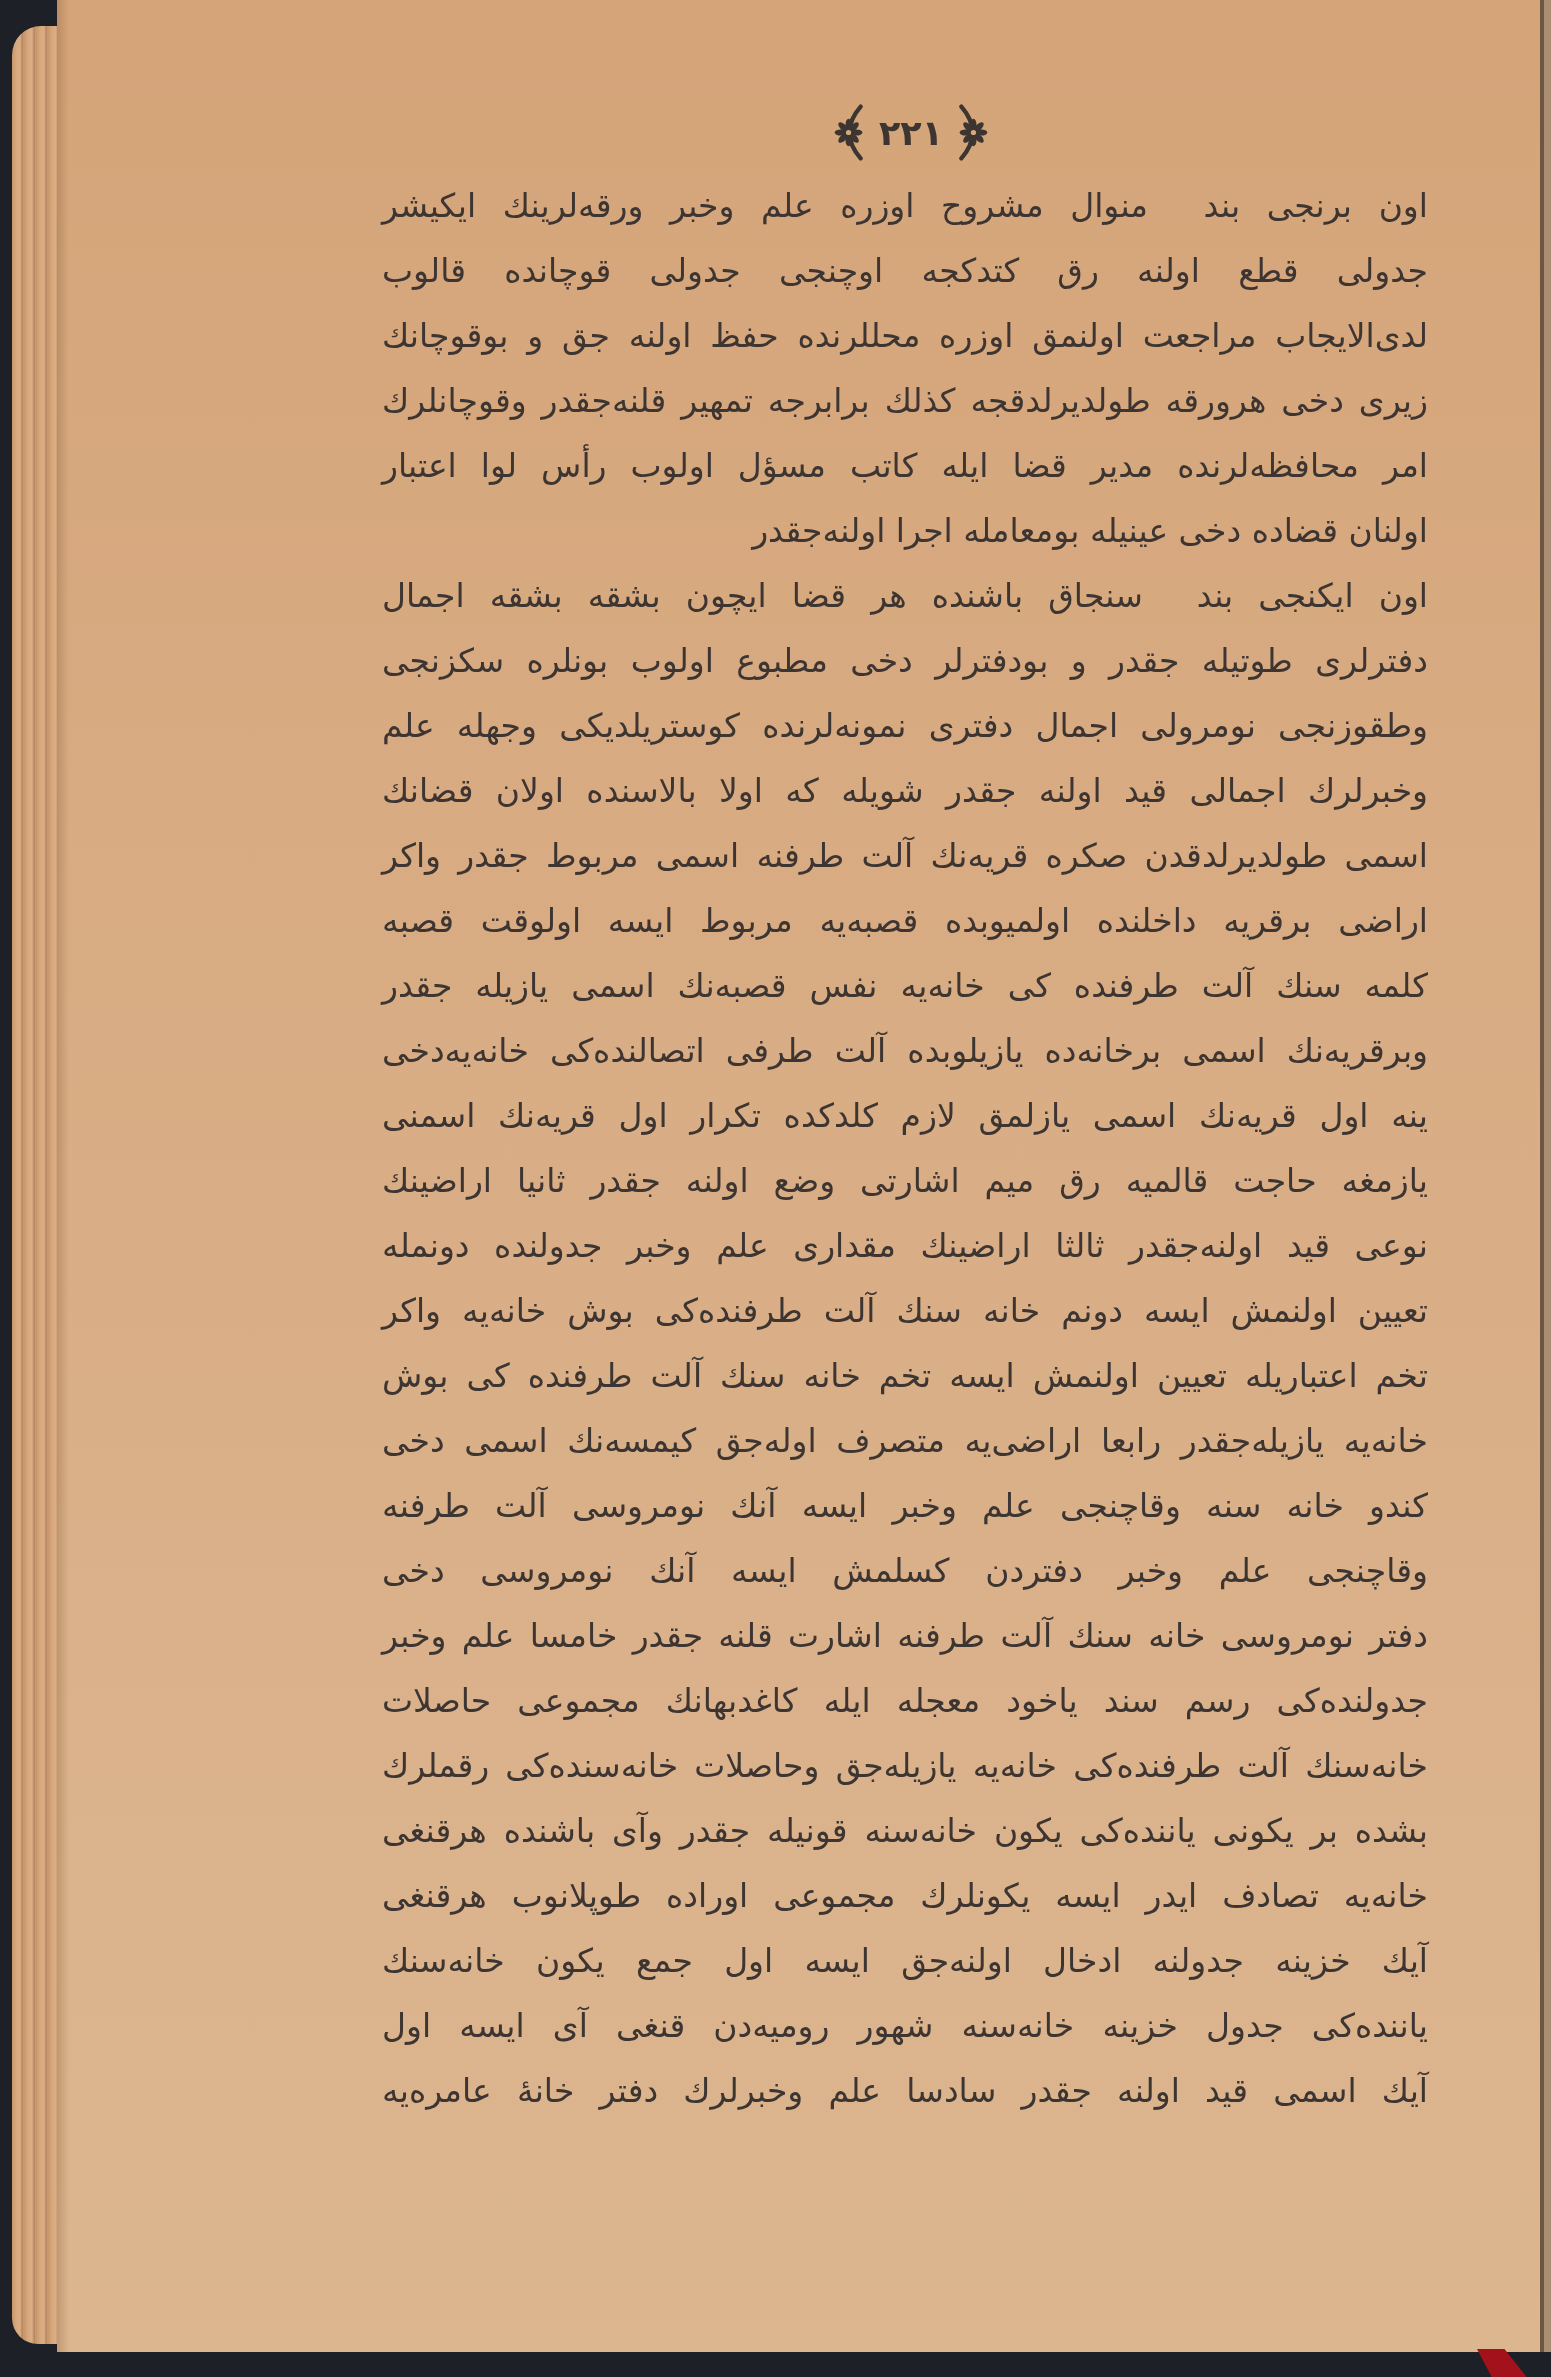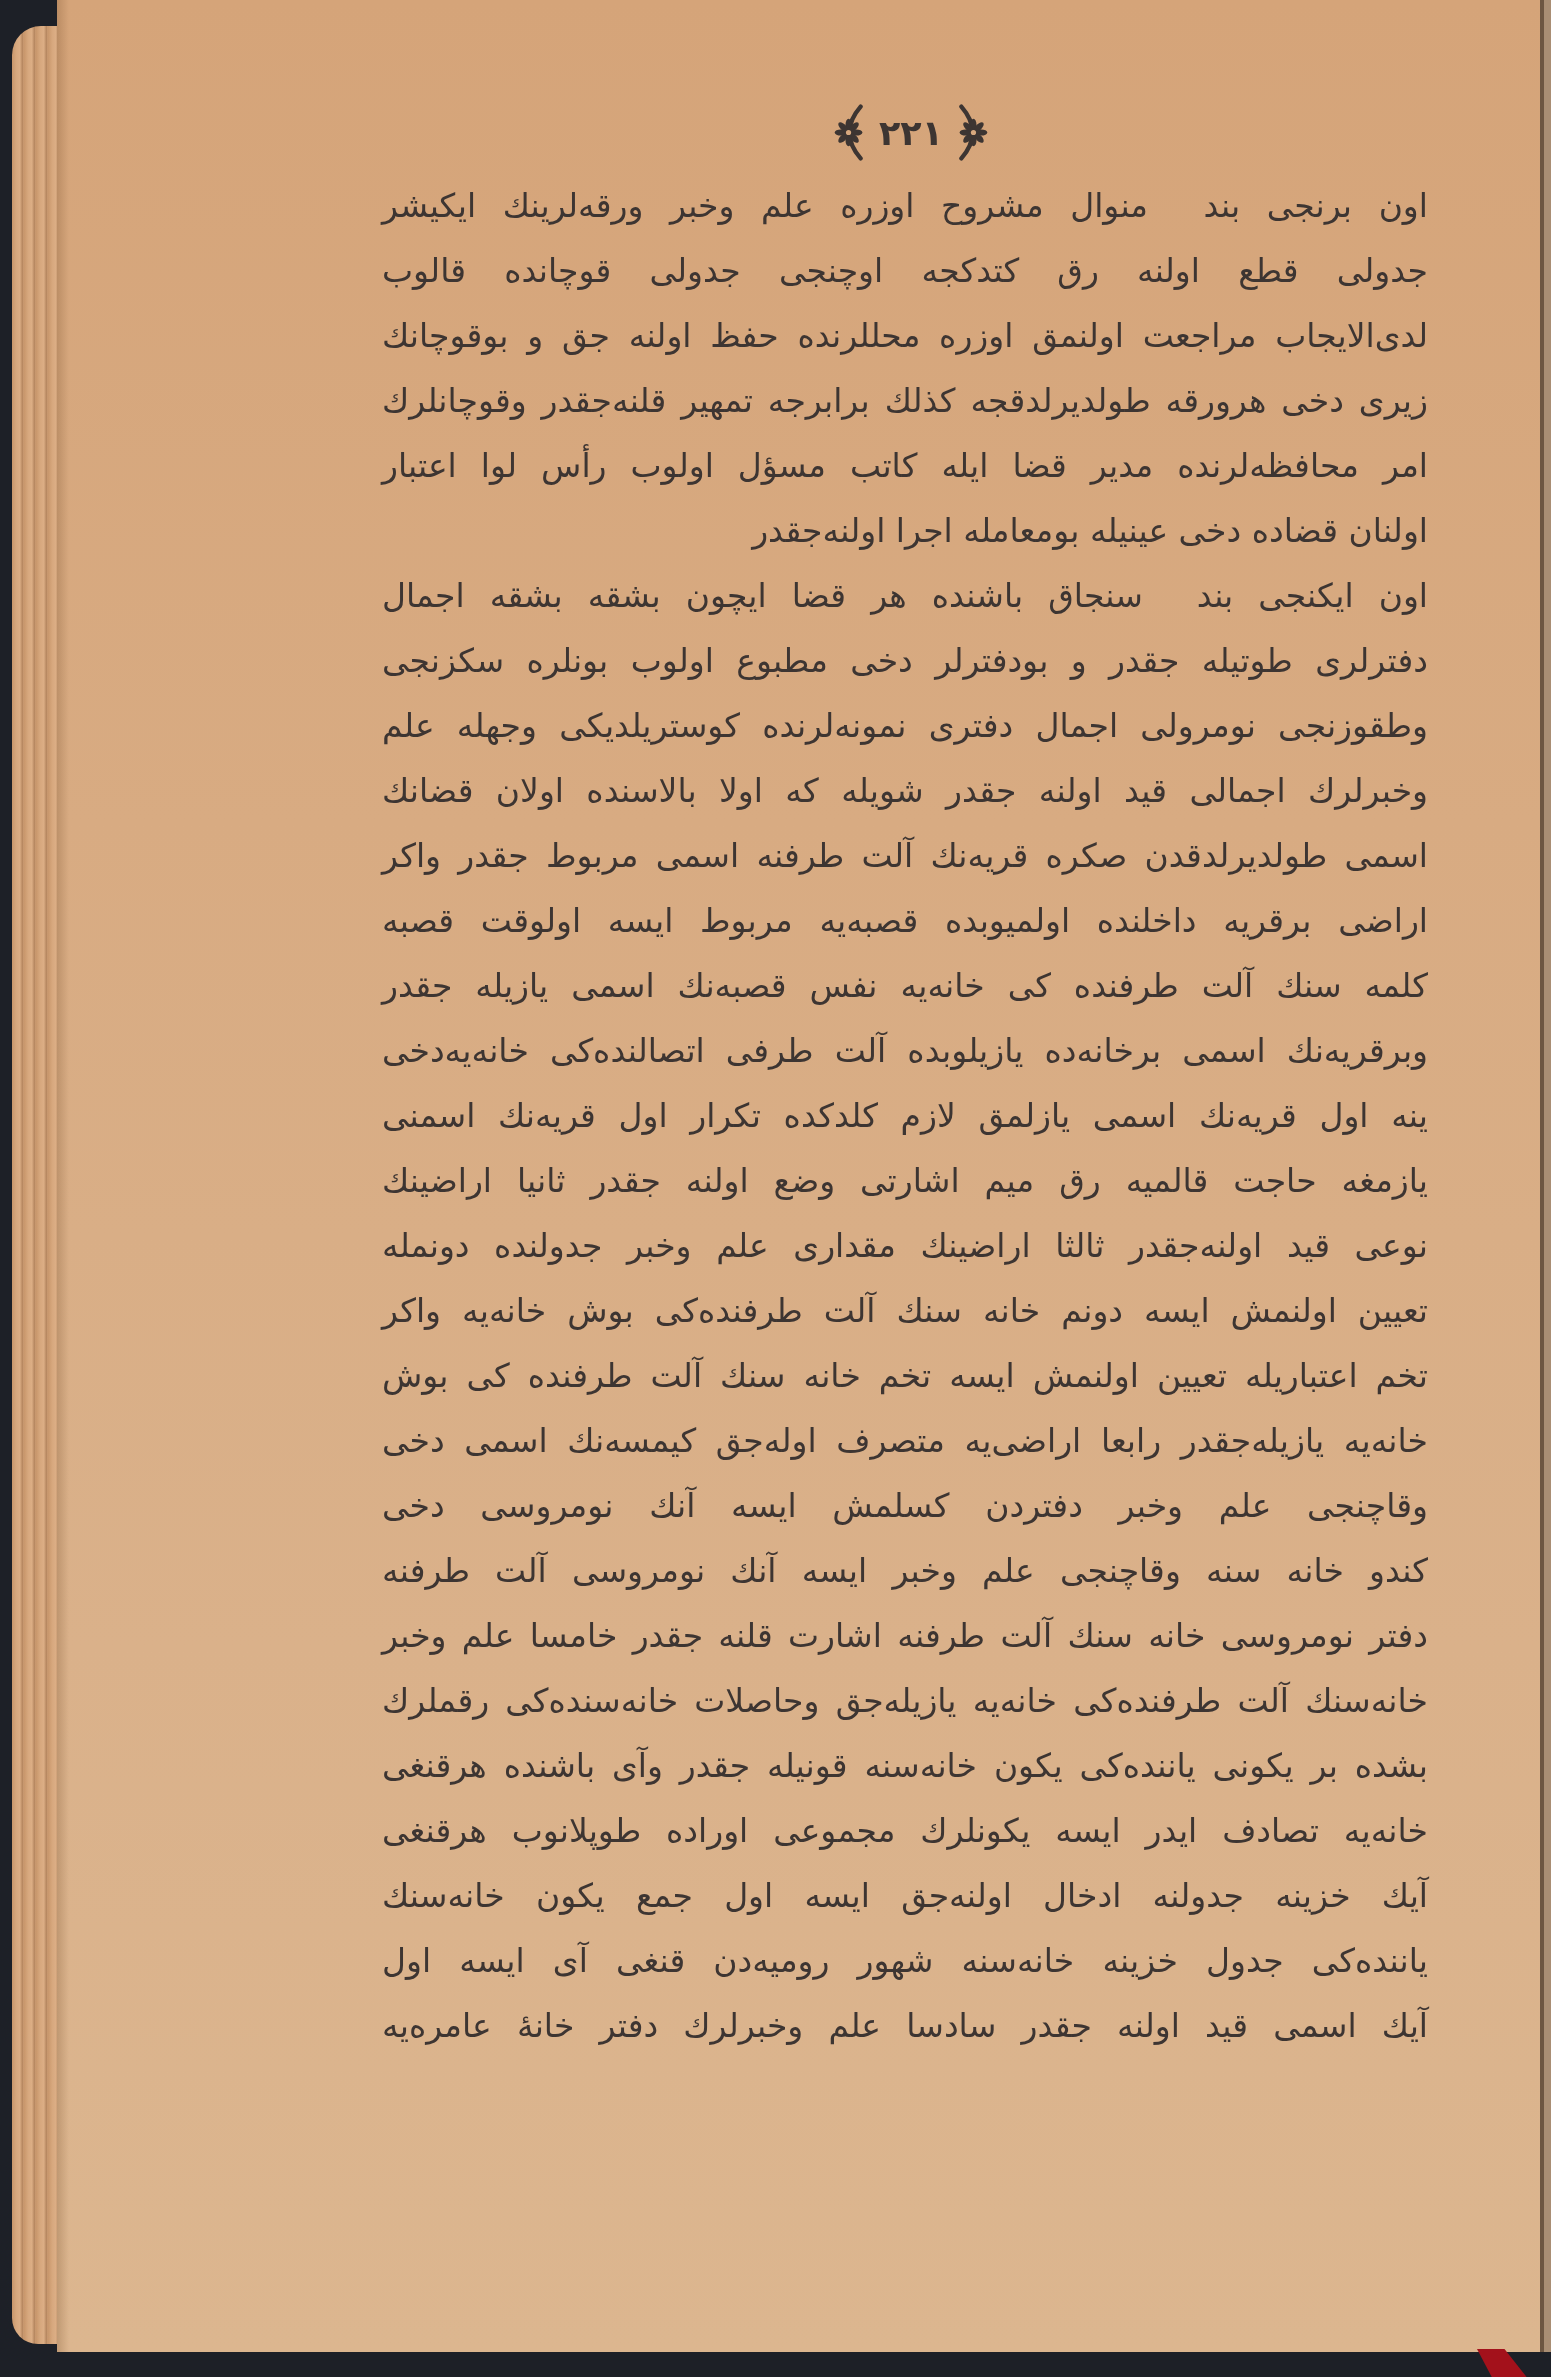--- a/index.html
+++ b/index.html
@@ -126,23 +126,24 @@
   <div class="line">اسمی طولدیرلدقدن صکره قریه‌نك آلت طرفنه اسمی مربوط جقدر واکر</div>
   <div class="line">اراضی برقریه داخلنده اولمیوبده قصبه‌یه مربوط ایسه اولوقت قصبه</div>
   <div class="line">کلمه سنك آلت طرفنده کی خانه‌یه نفس قصبه‌نك اسمی یازیله جقدر</div>
   <div class="line">وبرقریه‌نك اسمی برخانه‌ده یازیلوبده آلت طرفی اتصالنده‌کی خانه‌یه‌دخی</div>
   <div class="line">ینه اول قریه‌نك اسمی یازلمق لازم کلدکده تکرار اول قریه‌نك اسمنی</div>
   <div class="line">یازمغه حاجت قالمیه رق میم اشارتی وضع اولنه جقدر ثانیا اراضینك</div>
   <div class="line">نوعی قید اولنه‌جقدر ثالثا اراضینك مقداری علم وخبر جدولنده دونمله</div>
   <div class="line">تعیین اولنمش ایسه دونم خانه سنك آلت طرفنده‌کی بوش خانه‌یه واکر</div>
   <div class="line">تخم اعتباریله تعیین اولنمش ایسه تخم خانه سنك آلت طرفنده کی بوش</div>
   <div class="line">خانه‌یه یازیله‌جقدر رابعا اراضی‌یه متصرف اوله‌جق کیمسه‌نك اسمی دخی</div>
+  <div class="line">کندو خانه سنه وقاچنجی علم وخبر ایسه آنك نومروسی آلت طرفنه</div>
   <div class="line">وقاچنجی علم وخبر دفتردن کسلمش ایسه آنك نومروسی دخی</div>
-  <div class="line">کندو خانه سنه وقاچنجی علم وخبر ایسه آنك نومروسی آلت طرفنه</div>
   <div class="line">دفتر نومروسی خانه سنك آلت طرفنه اشارت قلنه جقدر خامسا علم وخبر</div>
+  <div class="line">جدولنده‌کی رسم سند یاخود معجله ایله کاغدبهانك مجموعی حاصلات</div>
   <div class="line">خانه‌سنك آلت طرفنده‌کی خانه‌یه یازیله‌جق وحاصلات خانه‌سنده‌کی رقملرك</div>
   <div class="line">بشده بر یکونی یاننده‌کی یکون خانه‌سنه قونیله جقدر وآی باشنده هرقنغی</div>
   <div class="line">خانه‌یه تصادف ایدر ایسه یکونلرك مجموعی اوراده طوپلانوب هرقنغی</div>
   <div class="line">آیك خزینه جدولنه ادخال اولنه‌جق ایسه اول جمع یکون خانه‌سنك</div>
   <div class="line">یاننده‌کی جدول خزینه خانه‌سنه شهور رومیه‌دن قنغی آی ایسه اول</div>
   <div class="line">آیك اسمی قید اولنه جقدر سادسا علم وخبرلرك دفتر خانهٔ عامره‌یه</div>
 </div>
 
 
 </body></html>

